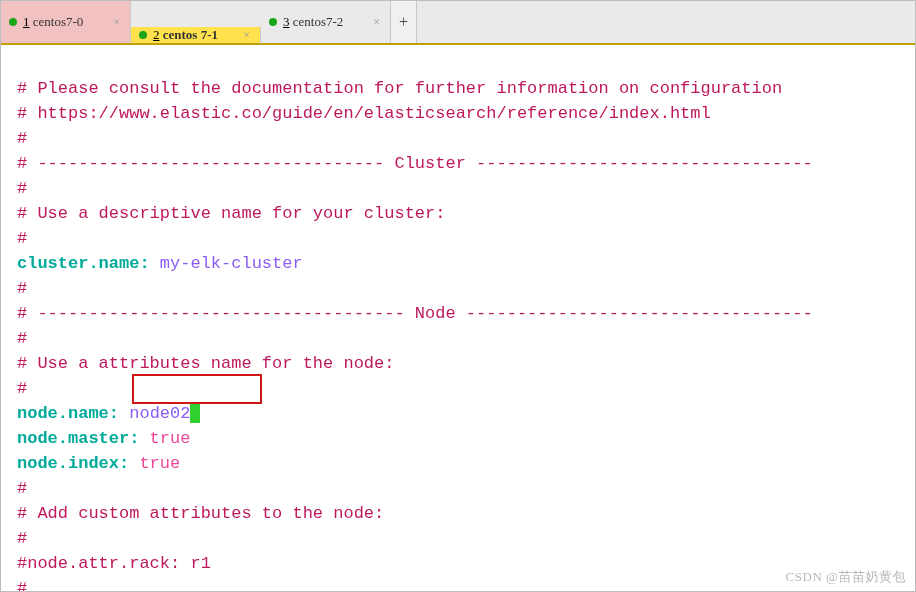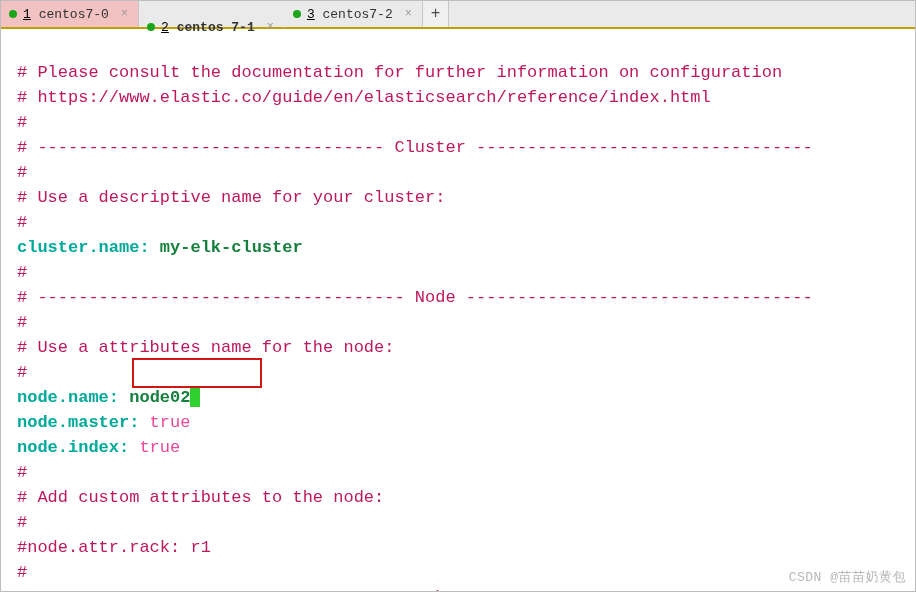--- a/index.html
+++ b/index.html
@@ -8,24 +8,24 @@
     font-size: 17px;
     background: #ffffff;
     width: 916px;
     height: 592px;
     overflow: hidden;
     border: 1px solid #bdbdbd;
   }
   .tab-bar {
     display: flex;
     align-items: stretch;
-    height: 28px;
+    height: 44px;
     background: #eaeaea;
     border-bottom: 2px solid #c0a000;
-    font-family: Liberation Mono, monospace;
+    font-family: Liberation Serif, serif;
     font-size: 13px;
   }
   .tab {
     display: flex;
     align-items: center;
     padding: 0 10px 0 8px;
     border-right: 1px solid #c8c8c8;
     gap: 6px;
     cursor: pointer;
     min-width: 130px;
@@ -59,21 +59,21 @@
     background: #f0f0f0;
   }
   .editor {
     padding: 6px 6px 6px 16px;
     white-space: pre;
     line-height: 25px;
     position: relative;
   }
   .c   { color: #be185d; }   
   .k   { color: #00aa9a; font-weight: bold; }   
-  .v   { color: #15803d; font-weight: bold; }   
+  .v   { color: #8b5cf6; }   
   .t   { color: #ec4899; }   
   .cursor {
     display: inline-block;
     width: 10px;
     height: 20px;
     background: #30d030;
     vertical-align: text-bottom;
   }
   .hl-box {
     position: absolute;
@@ -82,21 +82,21 @@
     top: 329px;
     width: 130px;
     height: 30px;
     pointer-events: none;
   }
   .watermark {
     position: absolute;
     right: 10px;
     bottom: 6px;
     color: #b8b8b8;
-    font-family: Liberation Mono, monospace;
+    font-family: Liberation Serif, serif;
     font-size: 13px;
     letter-spacing: 0.5px;
   }
 </style>
 </head>
 <body>
 
 <div class="tab-bar">
   <div class="tab pink">
     <span class="dot"></span>

